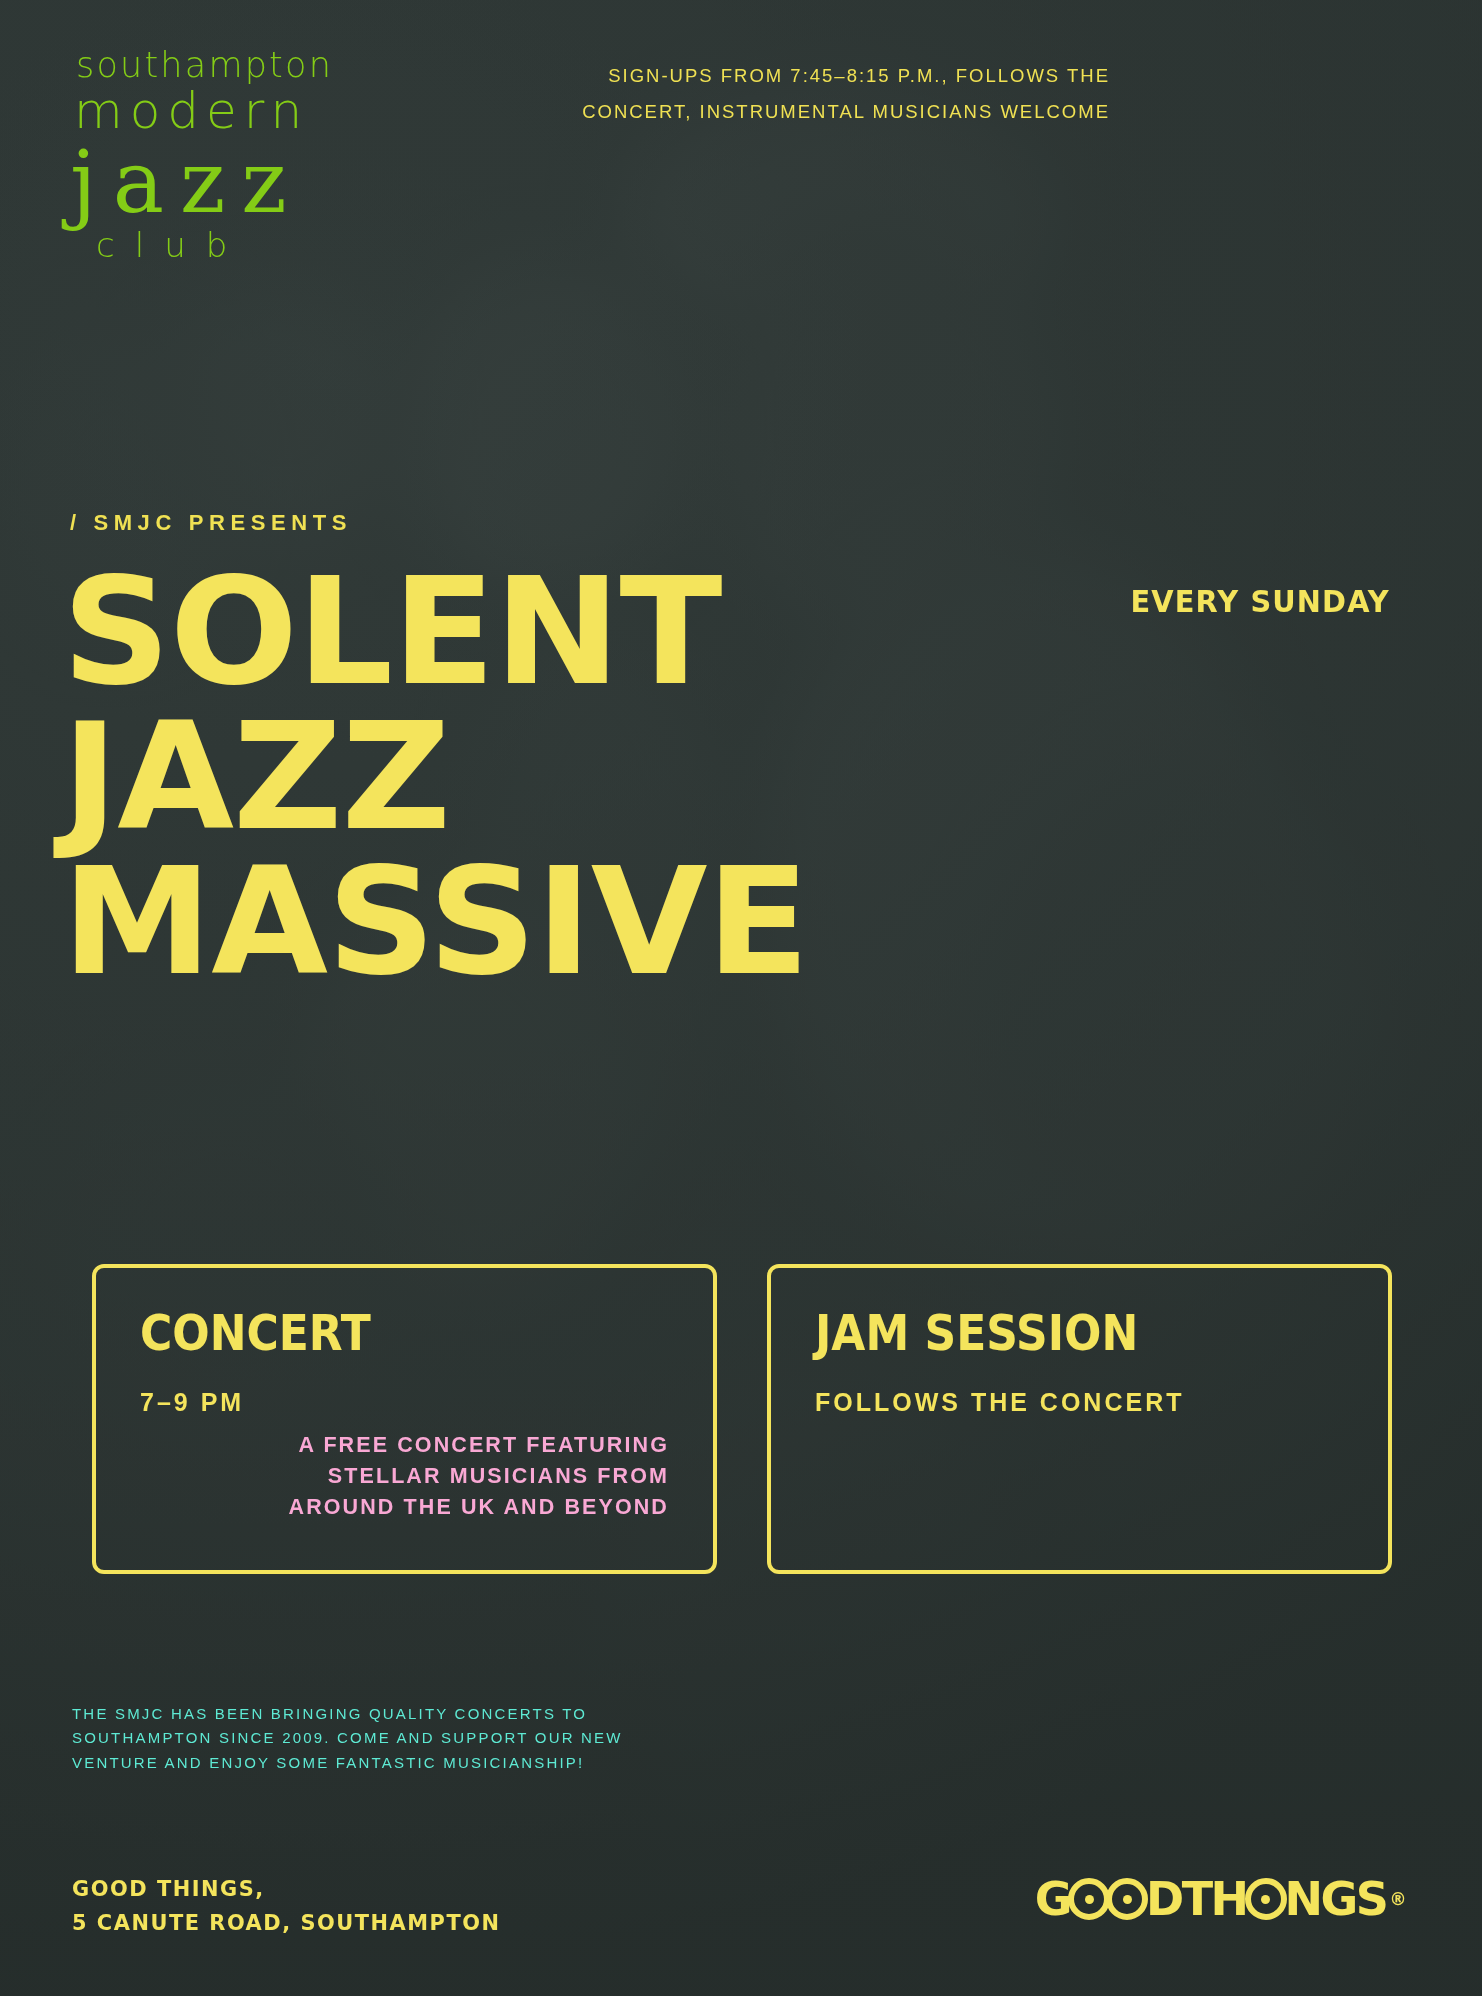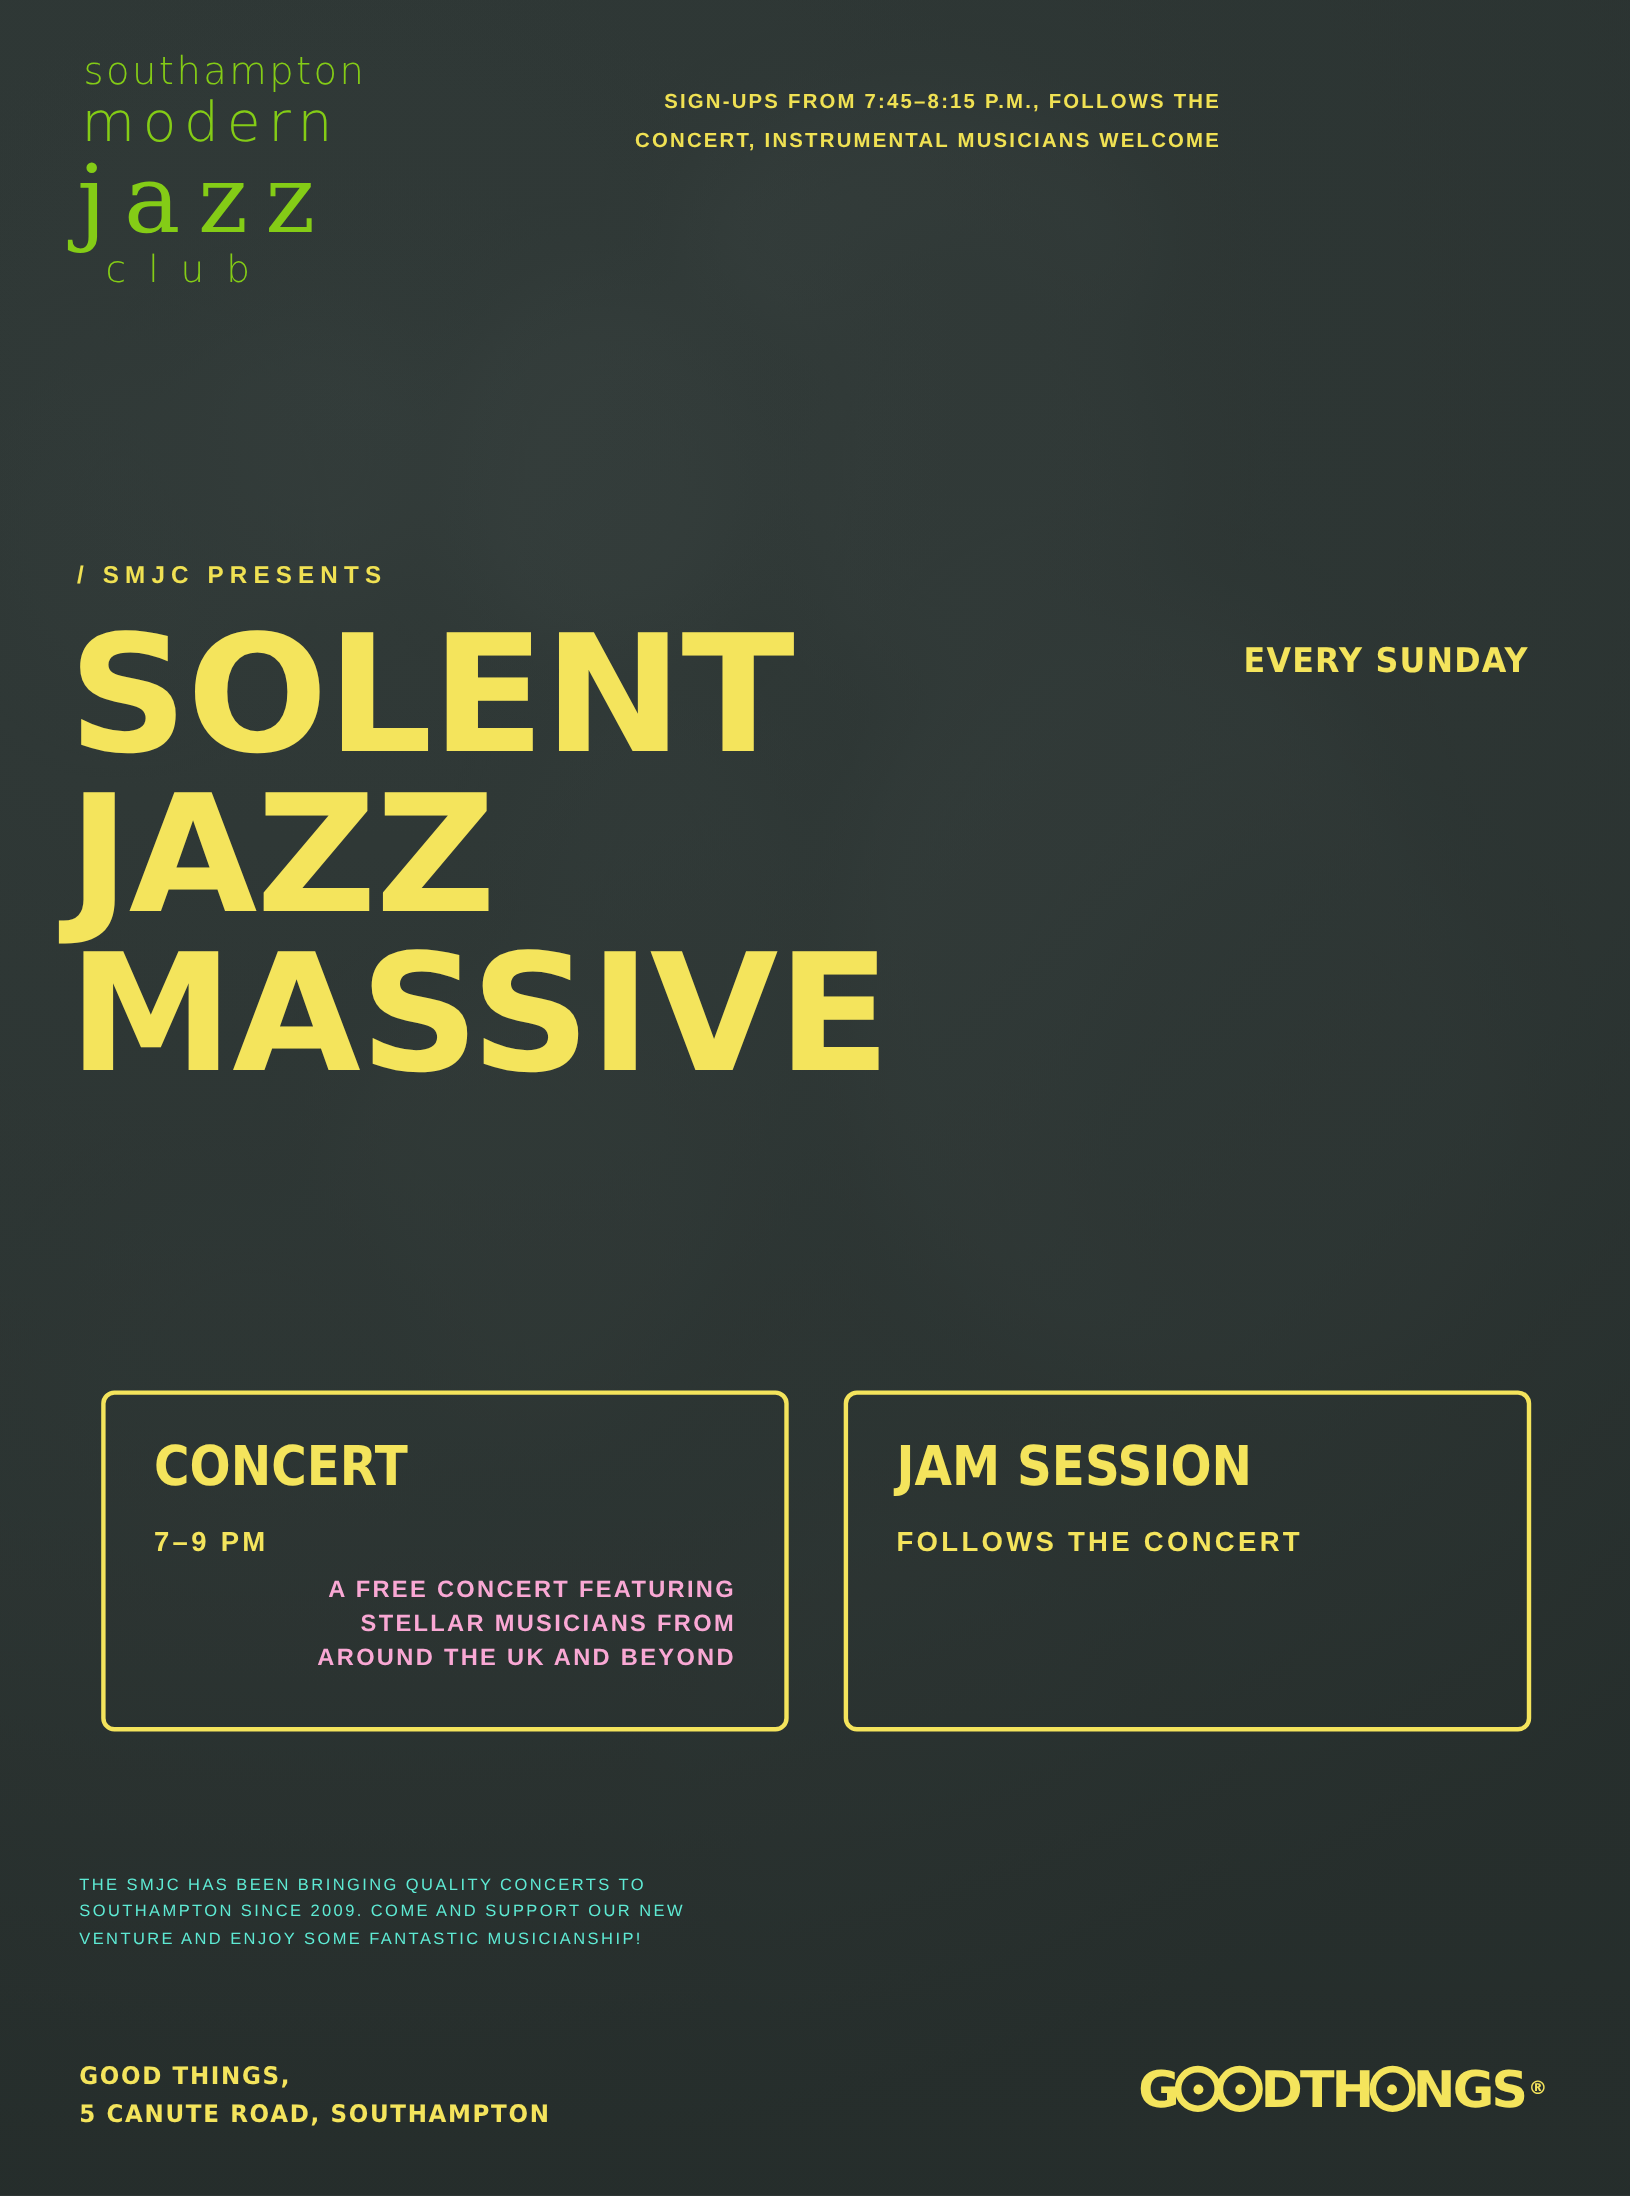--- a/index.html
+++ b/index.html
@@ -48,21 +48,21 @@
   .logo .l4 {
     font-family:"DejaVu Sans", sans-serif; font-weight:300;
     font-size:34px; letter-spacing:20px; line-height:1.1;
     padding-left:26px;
   }
 
   
   .notice {
     position:absolute; left:470px; top:58px; width:640px;
     text-align:right; color:#f0e153;
-    font-size:18.5px; font-weight:700; letter-spacing:2.0px; line-height:1.95;margin-top:16px;
+    font-size:18.5px; font-weight:400; letter-spacing:2.0px; line-height:1.95;
   }
 
   
   .kicker {
     position:absolute; left:70px; top:490px;
     color:#f0e153; font-size:22px; font-weight:700; letter-spacing:5.6px;margin-top:20px;
   }
 
   
   .headline {

